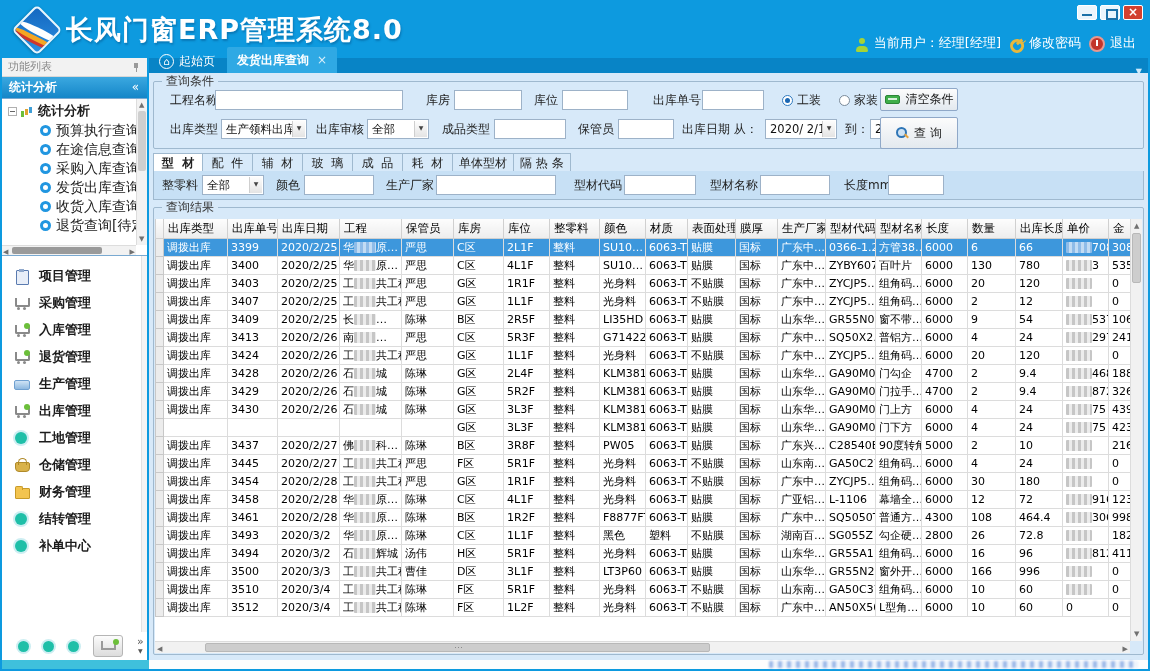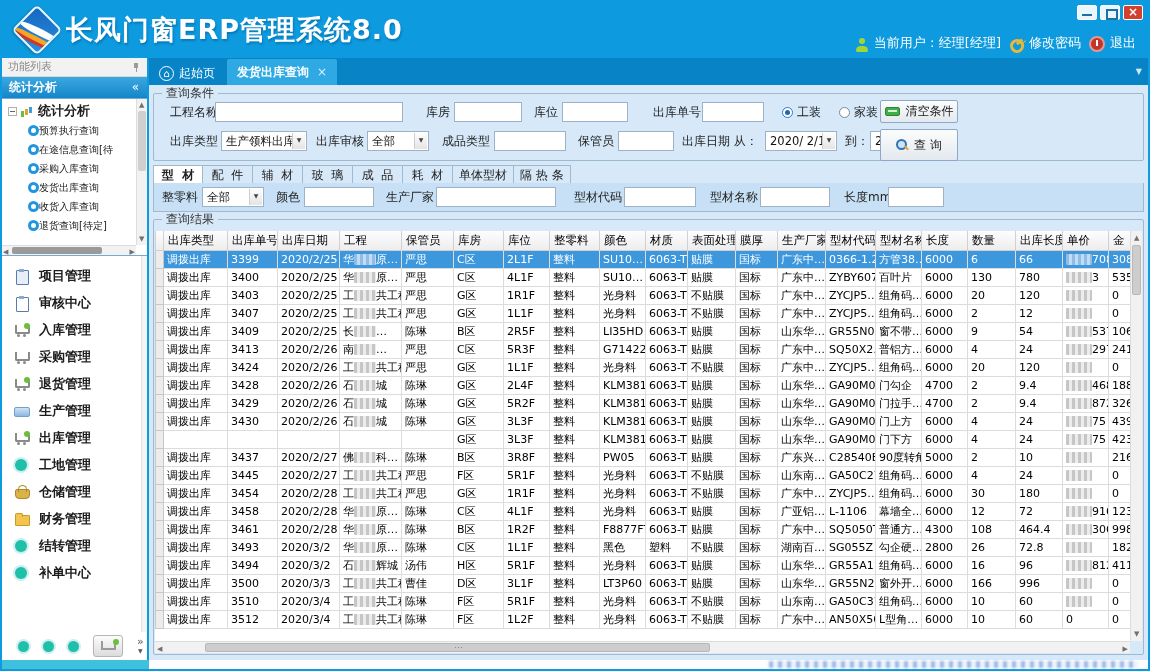--- a/index.html
+++ b/index.html
@@ -40,21 +40,21 @@
   .ic-pin::after { content:""; position:absolute; left:3.5px; top:5px; width:1px; height:4px; background:#9a9a9a; }
   .stat-header { height:21px; background:linear-gradient(#3BA8E0,#1486C8); color:#fff; font-size:12px; font-weight:bold; line-height:21px; padding-left:7px; position:relative; }
   .stat-header .collapse { position:absolute; right:8px; top:0; font-weight:normal; cursor:pointer; }
   .treepanel { height:158px; background:#fff; border:1px solid #79a9d1; border-left:none; border-right:none; position:relative; overflow:hidden; }
   .treelist { position:absolute; left:0; top:2px; right:11px; bottom:10px; overflow:hidden; }
   .tree-root { display:flex; align-items:center; gap:4px; height:20px; padding-left:6px; font-size:13px; font-weight:bold; color:#222; }
   .expander { width:9px; height:9px; border:1px solid #b0b0b0; background:#fff; position:relative; flex:0 0 auto; }
   .expander::after { content:""; position:absolute; left:1px; right:1px; top:3px; height:1px; background:#666; }
   .ic-chart { width:13px; height:11px; position:relative; flex:0 0 auto; }
   .ic-chart::after { content:""; position:absolute; left:0; bottom:0; width:3px; height:6px; background:#6cbf3a; box-shadow:4px -2px 0 #e0a32e, 8px -4px 0 #3f9fd8; }
-  .tree-item { display:flex; align-items:center; height:19px; padding-left:26px; font-size:10px; color:#222; white-space:nowrap; cursor:pointer; }
+  .tree-item { display:flex; align-items:center; gap:5px; height:19px; padding-left:38px; font-size:14px; color:#222; white-space:nowrap; cursor:pointer; }
   .tree-bullet { width:11px; height:11px; border-radius:50%; border:3px solid #2196E0; background:#fff; flex:0 0 auto; }
   .tree-vscroll { position:absolute; right:0; top:0; bottom:10px; width:11px; background:#F2F2F2; border-left:1px solid #ddd; }
   .tree-vscroll .thumb { position:absolute; left:1px; right:1px; top:12px; height:60px; background:#cfcfcf; border-radius:2px; }
   .tree-hscroll { position:absolute; left:0; right:11px; bottom:0; height:10px; background:#F2F2F2; border-top:1px solid #ddd; }
   .tree-hscroll .thumb { position:absolute; left:10px; width:90px; top:1px; bottom:1px; background:#9a9a9a; border-radius:2px; }
   .sarrow { position:absolute; font-size:7px; color:#707070; line-height:10px; }
   .sarrow.up::before{content:"▲";} .sarrow.dn::before{content:"▼";}
   .sarrow.lf::before{content:"◀";} .sarrow.rt::before{content:"▶";}
   .menupanel { flex:1 1 auto; position:relative; overflow:hidden; padding-top:6px; }
   .menu-item { display:flex; align-items:center; gap:9px; height:27px; padding-left:12px; font-size:13px; font-weight:bold; color:#1c1c1c; cursor:pointer; }
@@ -76,21 +76,21 @@
   .bdot { width:11px; height:11px; border-radius:50%; background:#1FBFA8; box-shadow:0 0 0 2px #cdeef2; cursor:pointer; }
   .bbtn { width:30px; height:22px; background:linear-gradient(#fcfcfc,#dcdcdc); border:1px solid #b5b5b5; border-radius:3px; position:relative; cursor:pointer; }
   .bbtn::before { content:""; position:absolute; left:7px; top:5px; width:11px; height:7px; border:2px solid #9a9a9a; border-top:none; }
   .bbtn::after { content:""; position:absolute; right:3px; top:3px; width:6px; height:6px; border-radius:50%; background:#6cbf3a; }
   .chev { font-size:9px; color:#555; line-height:8px; text-align:center; cursor:pointer; }
   .chev .r1::before { content:"»"; font-size:11px; }
   .chev .r2::before { content:"▼"; font-size:6px; }
 
   
   .main { flex:1 1 auto; display:flex; flex-direction:column; min-width:0; }
-  .tabstrip { height:27px; background:#0884C6; display:flex; align-items:flex-end; position:relative; flex:0 0 auto; }
+  .tabstrip { height:15px; background:#0884C6; display:flex; align-items:flex-end; position:relative; flex:0 0 auto; }
   .tab-home { display:flex; align-items:center; gap:5px; color:#fff; font-size:12px; padding:0 12px 0 10px; height:24px; cursor:pointer; }
   .ic-home { width:15px; height:15px; border:1px solid #fff; border-radius:50%; color:#fff; font-size:10px; text-align:center; line-height:13px; }
   .ic-home::before { content:"⌂"; }
   .tab-active { display:flex; align-items:center; gap:8px; background:#2FA9E4; color:#fff; font-size:12px; font-weight:bold; padding:0 10px; height:26px; border-radius:2px 2px 0 0; cursor:pointer; }
   .tab-active .x { font-weight:normal; color:#d9effa; cursor:pointer; }
   .tab-overflow { position:absolute; right:6px; top:9px; color:#cfeafa; font-size:8px; cursor:pointer; }
   .tab-overflow::before { content:"▼"; }
 
   .content { flex:1 1 auto; background:#D7E9F9; position:relative; min-height:0; }
   .groupbox { position:absolute; border:1px solid #9fb9cf; border-radius:2px; }
@@ -231,32 +231,28 @@
           <div class="thumb"></div>
           <span class="sarrow rt" style="right:1px;top:1px;"></span>
         </div>
       </div>
       <div class="menupanel">
         <div class="menu-item">
             <span class="mico clipboard"></span>
             <span>项目管理</span>
           </div>
           <div class="menu-item">
-            <span class="mico clipboard2"></span>
-            <span>审核中心</span>
+            <span class="mico cart"></span>
+            <span>采购管理</span>
           </div>
           <div class="menu-item">
             <span class="mico cart-in">
               <i class="dot"></i>
             </span>
             <span>入库管理</span>
-          </div>
-          <div class="menu-item">
-            <span class="mico cart"></span>
-            <span>采购管理</span>
           </div>
           <div class="menu-item">
             <span class="mico cart-back">
               <i class="dot"></i>
             </span>
             <span>退货管理</span>
           </div>
           <div class="menu-item">
             <span class="mico machine"></span>
             <span>生产管理</span>

